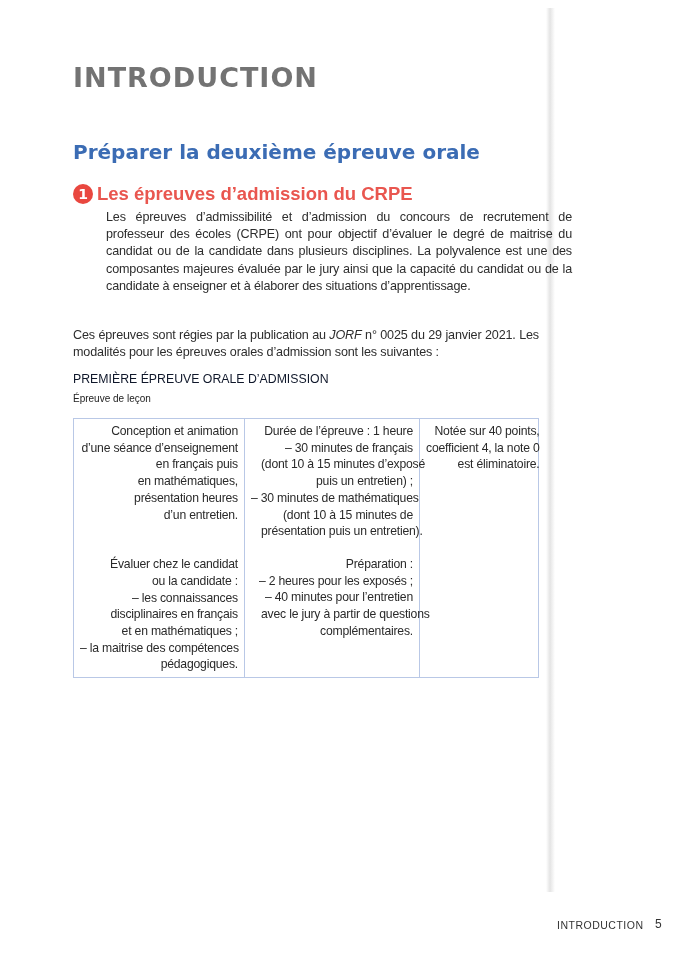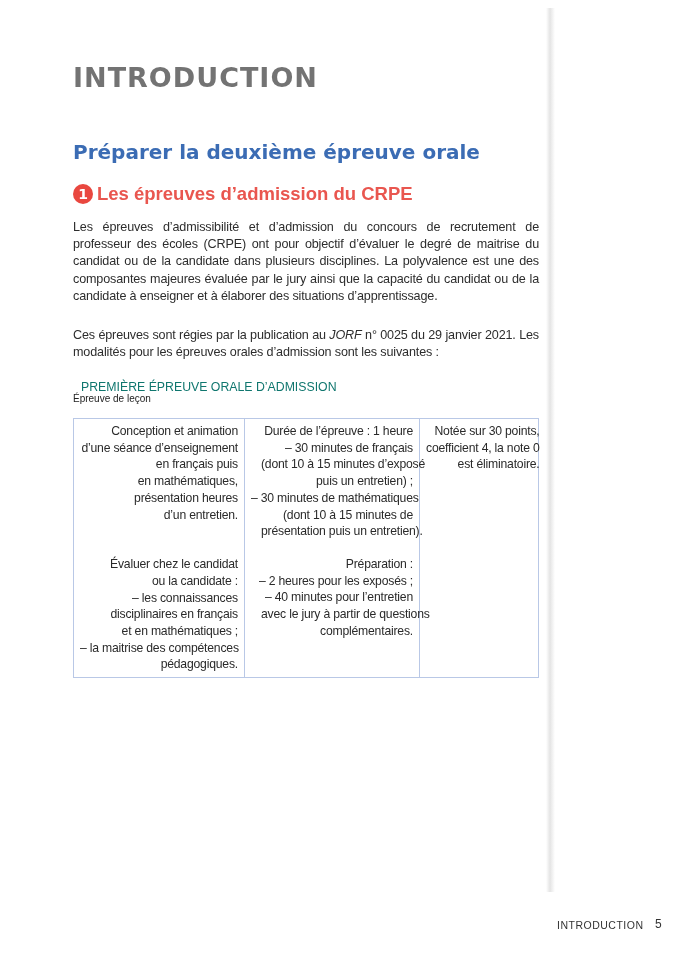--- a/index.html
+++ b/index.html
@@ -33,26 +33,26 @@
     }
     .subsection-title {
       font-family: "Liberation Sans", sans-serif; font-weight: bold; font-size: 18.5px; color: #e9564f;
     }
     .body-text {
       position: absolute; left: 73px; width: 466px;
       font-family: "Liberation Sans", sans-serif; font-size: 12.6px; line-height: 17.2px;
       text-align: justify; color: #2d2d2d; margin: 0;
       letter-spacing: -0.15px;
     }
-    .p1 { top: 219px; }
+    .p1 { top: 209px; margin-left: 33px; }
     .p2 { top: 327px; }
     .p2 em { font-style: italic; }
     .table-heading {
       position: absolute; left: 73px; top: 372px;
-      font-family: "Liberation Sans", sans-serif; font-size: 12.3px; color: #0f766e; margin: 8px;
+      font-family: "Liberation Sans", sans-serif; font-size: 12.3px; color: #0f172a; margin: 0;
     }
     .table-subheading {
       position: absolute; left: 73px; top: 393px;
       font-family: "Liberation Sans", sans-serif; font-size: 10px; color: #222; margin: 0;
     }
     .exam-table {
       position: absolute; left: 73px; top: 418px; width: 466px; height: 260px;
       border: 1.5px solid #b9c8e6; box-sizing: border-box; display: flex;
     }
     .col { box-sizing: border-box; padding: 4px 6px; font-family: "Liberation Sans", sans-serif;
@@ -119,20 +119,20 @@
     <span class="line indent">(dont 10 à 15 minutes de</span>
     <span class="line indent">présentation puis un entretien).</span>
     <div class="gap2"></div>
     <span class="line">Préparation :</span>
     <span class="line dash">2 heures pour les exposés ;</span>
     <span class="line dash">40 minutes pour l’entretien</span>
     <span class="line indent">avec le jury à partir de questions</span>
     <span class="line indent">complémentaires.</span>
   </div>
   <div class="col col3">
-    <span class="line">Notée sur 30 points,</span>
+    <span class="line">Notée sur 40 points,</span>
     <span class="line">coefficient 4, la note 0</span>
     <span class="line">est éliminatoire.</span>
   </div>
 </div>
 
 <span class="footer-label">INTRODUCTION</span>
 <span class="page-number">5</span>
 
 </body></html>

